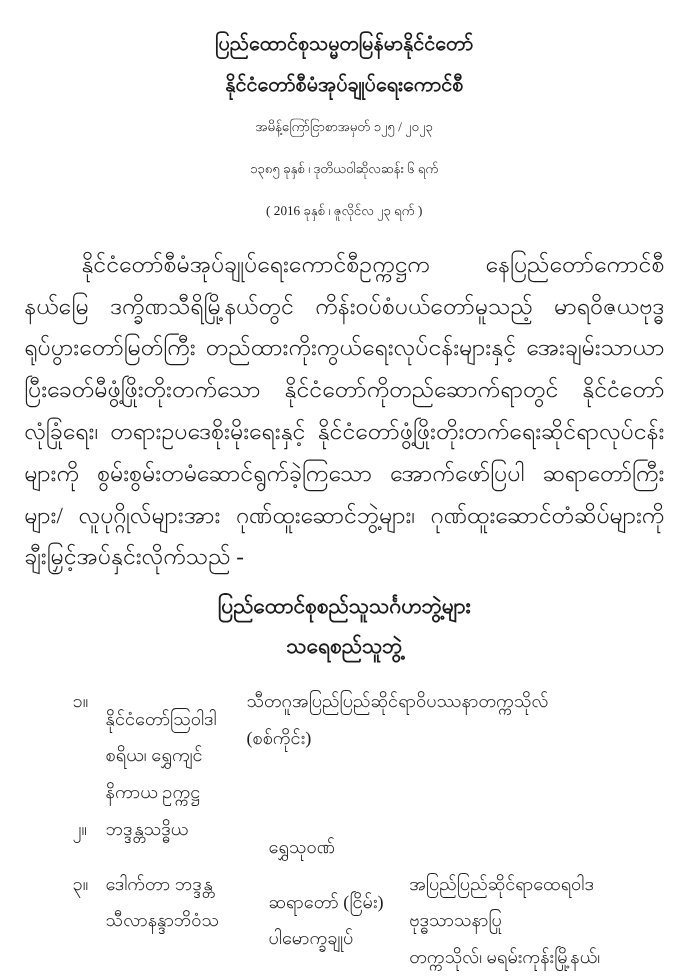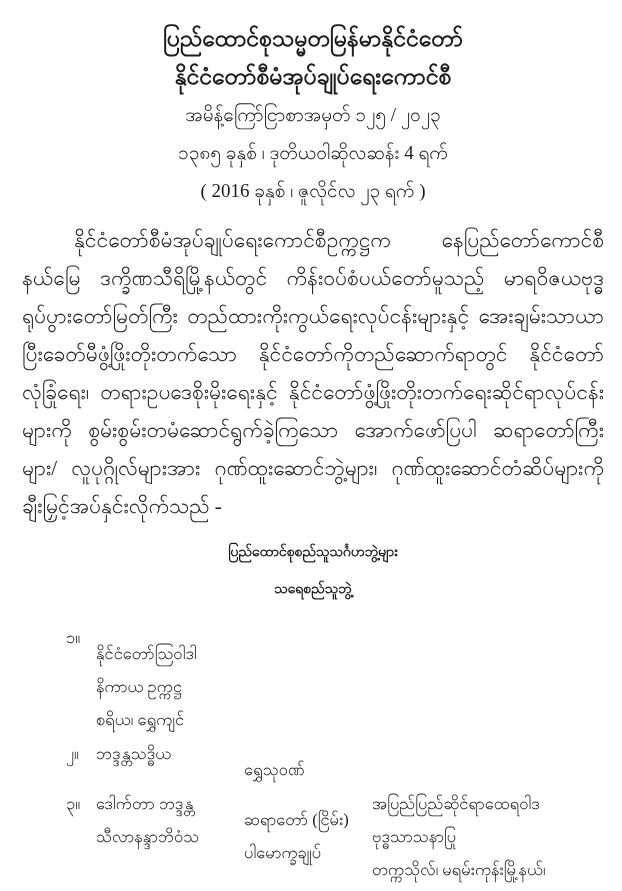--- a/index.html
+++ b/index.html
@@ -15,38 +15,38 @@
     background: #ffffff;
     color: #1c1c1c;
     font-family: "Liberation Serif", serif;
     box-sizing: border-box;
     padding: 20px 18px 10px 22px;
     overflow: hidden;
   }
   .doc-header { text-align: center; }
   .doc-header .hline {
     line-height: 38px;
-    font-size: 19px;
+    font-size: 12px;
   }
   .doc-header .hline.bold {
     font-weight: bold;
-    font-size: 23px;
+    font-size: 18px;
   }
   .body-paragraph {
     margin-top: 11px;
     font-size: 21px;
     line-height: 38px;
     text-align: justify;
     text-indent: 52px;
     word-break: normal;
   }
   .section-heading, .subsection-heading {
     text-align: center;
     font-weight: bold;
-    font-size: 14px;
+    font-size: 19px;
     line-height: 37px;
   }
   .section-heading { margin-top: 8px; }
   .recipient-table {
     margin-top: 14px;
     margin-left: 44px;
     font-size: 16.5px;
     line-height: 33px;
   }
   .recipient-row {
@@ -77,38 +77,42 @@
 </style>
 </head>
 <body>
 
 <div class="page">
 
   <div class="doc-header">
     <div class="hline bold">ပြည်ထောင်စုသမ္မတမြန်မာနိုင်ငံတော်</div>
     <div class="hline bold">နိုင်ငံတော်စီမံအုပ်ချုပ်ရေးကောင်စီ</div>
     <div class="hline">အမိန့်ကြော်ငြာစာအမှတ် ၁၂၅ / ၂၀၂၃</div>
-    <div class="hline">၁၃၈၅ ခုနှစ် ၊ ဒုတိယဝါဆိုလဆန်း 4 ရက်</div>
+    <div class="hline">၁၃၈၅ ခုနှစ် ၊ ဒုတိယဝါဆိုလဆန်း ၆ ရက်</div>
     <div class="hline">( 2016 ခုနှစ် ၊ ဇူလိုင်လ ၂၃ ရက် )</div>
   </div>
 
   <div class="body-paragraph">နိုင်ငံတော်စီမံအုပ်ချုပ်ရေးကောင်စီဥက္ကဋ္ဌက နေပြည်တော်ကောင်စီနယ်မြေ ဒက္ခိဏသီရိမြို့နယ်တွင် ကိန်းဝပ်စံပယ်တော်မူသည့် မာရဝိဇယဗုဒ္ဓရုပ်ပွားတော်မြတ်ကြီး တည်ထားကိုးကွယ်ရေးလုပ်ငန်းများနှင့် အေးချမ်းသာယာပြီးခေတ်မီဖွံ့ဖြိုးတိုးတက်သော နိုင်ငံတော်ကိုတည်ဆောက်ရာတွင် နိုင်ငံတော်လုံခြုံရေး၊ တရားဥပဒေစိုးမိုးရေးနှင့် နိုင်ငံတော်ဖွံ့ဖြိုးတိုးတက်ရေးဆိုင်ရာလုပ်ငန်းများကို စွမ်းစွမ်းတမံဆောင်ရွက်ခဲ့ကြသော အောက်ဖော်ပြပါ ဆရာတော်ကြီးများ/ လူပုဂ္ဂိုလ်များအား ဂုဏ်ထူးဆောင်ဘွဲ့များ၊ ဂုဏ်ထူးဆောင်တံဆိပ်များကို ချီးမြှင့်အပ်နှင်းလိုက်သည် -</div>
 
   <div class="section-heading">ပြည်ထောင်စုစည်သူသင်္ဂဟဘွဲ့များ</div>
   <div class="subsection-heading">သရေစည်သူဘွဲ့</div>
 
   <div class="recipient-table" id="recipient-table">
       <div class="recipient-row">
         <div class="col-number">
           <span class="cell-line">၁။</span>
         </div>
         <div class="col-title">
           <span class="cell-line">နိုင်ငံတော်သြဝါဒါ</span>
+          <span class="cell-line">စရိယ၊ ရွှေကျင်</span>
           <span class="cell-line">နိကာယ ဥက္ကဋ္ဌ</span>
-          <span class="cell-line">စရိယ၊ ရွှေကျင်</span>
+        </div>
+        <div class="col-institution">
+          <span class="cell-line">သီတဂူအပြည်ပြည်ဆိုင်ရာဝိပဿနာတက္ကသိုလ်</span>
+          <span class="cell-line">(စစ်ကိုင်း)</span>
         </div>
       </div>
       <div class="recipient-row">
         <div class="col-number">
           <span class="cell-line">၂။</span>
         </div>
         <div class="col-name">
           <span class="cell-line">ဘဒ္ဒန္တသဒ္ဓိယ</span>
         </div>
         <div class="col-title">

